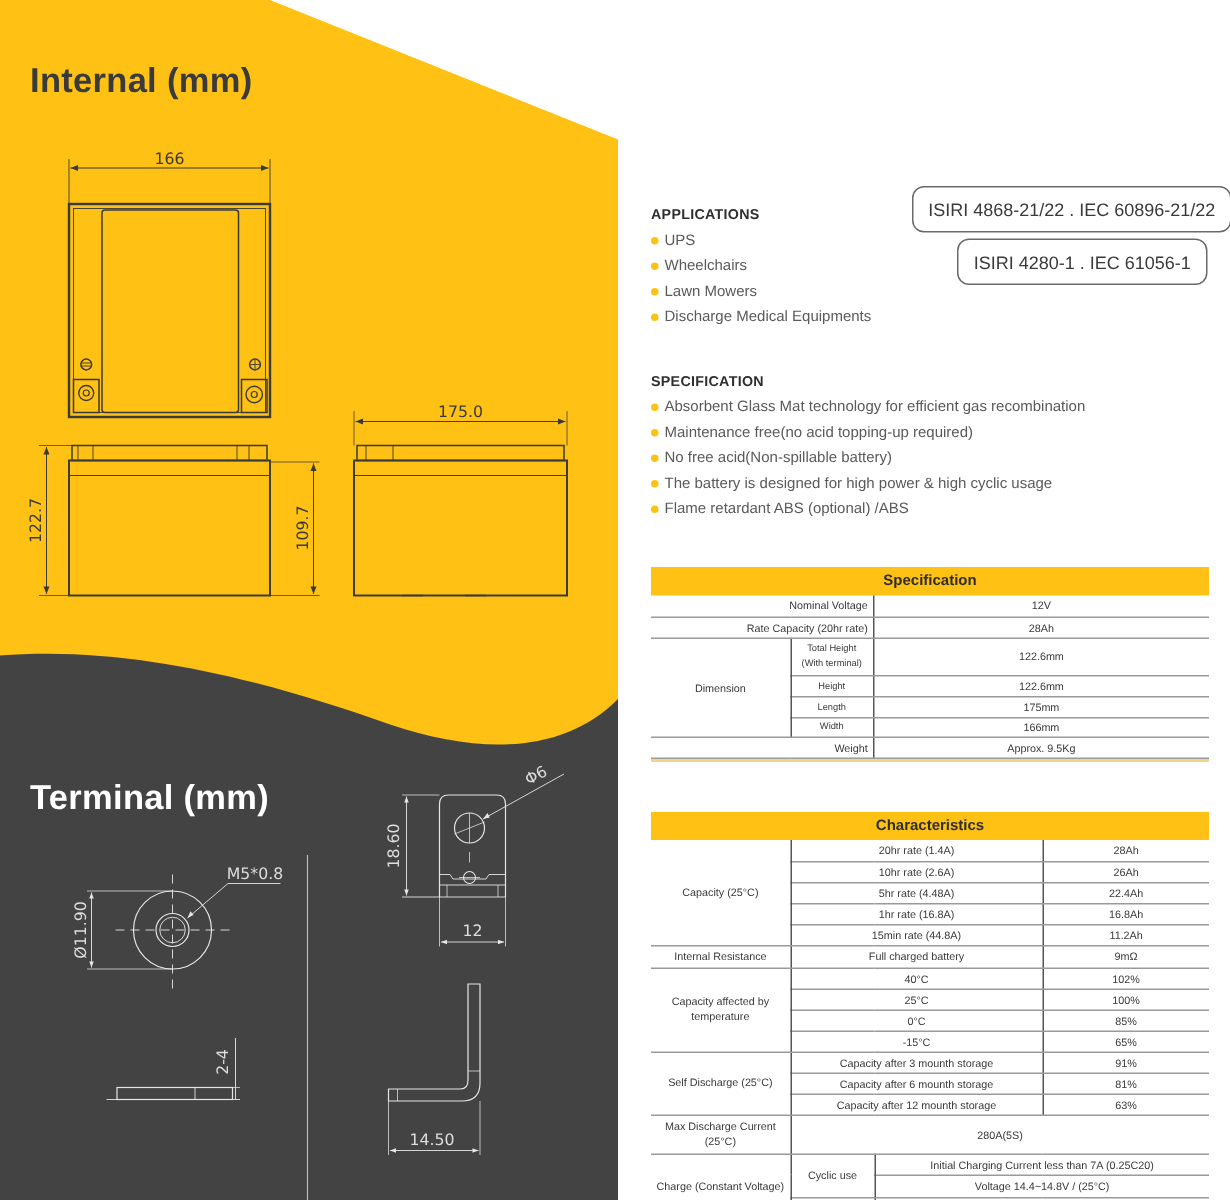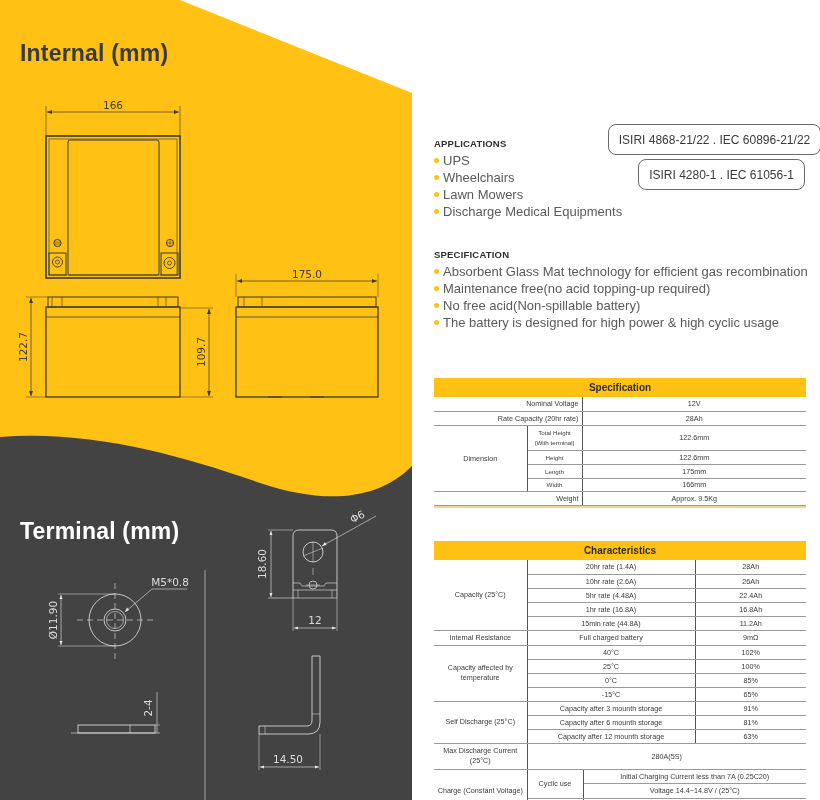--- a/index.html
+++ b/index.html
@@ -9,21 +9,21 @@
   #left-panel { position: absolute; left: 0; top: 0; width: 412px; height: 800px; }
   #left-panel svg { position: absolute; left: 0; top: 0; }
   .draw-text { font-family: "DejaVu Sans", sans-serif; font-size: 10.5px; }
   .dim-title { position: absolute; left: 20px; font-weight: bold; font-size: 23px; letter-spacing: 0.2px; }
   #dimension-title { top: 40px; color: #3a3a3a; }
   #terminal-title { top: 518px; color: #ffffff; }
 
   .section { position: absolute; left: 434px; }
   .section-heading { font-weight: bold; font-size: 9.5px; color: #2e2e2e; letter-spacing: 0.2px; height: 17px; line-height: 17px; }
   .bullet-list { list-style: none; }
-  .bullet-list li { height: 17px; line-height: 17px; font-size: 13px; color: #5a5a5a; display: flex; align-items: center; }
+  .bullet-list li { height: 17px; line-height: 17px; font-size: 10px; color: #5a5a5a; display: flex; align-items: center; }
   .bullet { width: 5px; height: 5px; border-radius: 50%; background: #FFC114; margin-right: 4px; flex: none; }
 
   .badge { position: absolute; border: 1px solid #6a6a6a; border-radius: 8px; font-size: 12px; color: #3a3a3a; display: flex; align-items: center; justify-content: center; background: #fff; }
 
   table.data-table { position: absolute; left: 434px; width: 372px; border-collapse: collapse; table-layout: fixed; font-size: 7.2px; color: #3a3a3a; box-shadow: 0 2px 0 #f1d68a; }
   table.data-table td, table.data-table th { border-bottom: 1px solid #9a9a9a; padding: 0 3px; overflow: hidden; white-space: nowrap; }
   table.data-table th { background: #FFC114; font-size: 10px; font-weight: bold; color: #2e2e2e; height: 19px; border-bottom: none; }
   .c { text-align: center; }
   .l { text-align: right; }
   .vr { border-right: 1px solid #555; }
@@ -205,20 +205,24 @@
         <span>Maintenance free(no acid topping-up required)</span>
       </li>
     <li>
         <span class="bullet"></span>
         <span>No free acid(Non-spillable battery)</span>
       </li>
     <li>
         <span class="bullet"></span>
         <span>The battery is designed for high power &amp; high cyclic usage</span>
       </li>
+    <li>
+        <span class="bullet"></span>
+        <span>Flame retardant ABS (optional) /ABS</span>
+      </li>
   </ul>
 </div>
 
 <table class="data-table" style="top:378px;">
   <colgroup>
       <col style="width:93px">
       <col style="width:55px">
       <col style="width:224px">
     </colgroup>
   <tbody>

